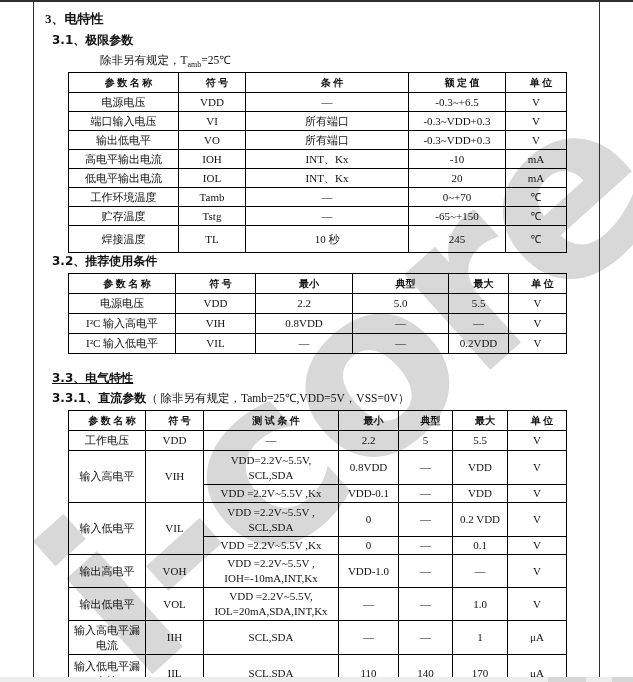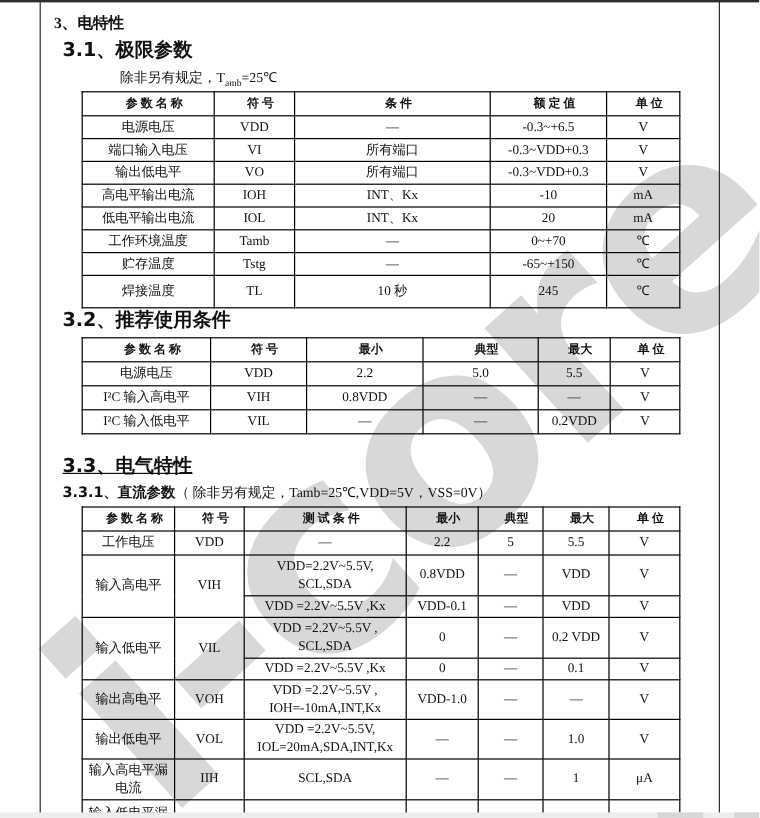--- a/index.html
+++ b/index.html
@@ -7,21 +7,21 @@
         font-family:"Liberation Serif",serif;color:#111;}
   .frame-top{position:absolute;top:0;left:0;width:633px;height:2px;background:#2e2e2e;z-index:3;}
   .frame-left{position:absolute;top:0;left:33px;width:1px;height:682px;background:#2e2e2e;z-index:3;}
   .frame-right{position:absolute;top:0;left:599px;width:1px;height:682px;background:#2e2e2e;z-index:3;}
   .watermark{position:absolute;left:-35px;top:250px;width:770px;text-align:center;
              transform:rotate(-42deg);font-size:235px;font-weight:bold;
              font-family:"DejaVu Sans",sans-serif;color:#d8d8d8;z-index:0;
              letter-spacing:-6px;user-select:none;}
   .content{position:absolute;left:45px;top:8px;width:545px;z-index:1;}
   .sec{font-family:Liberation Serif, serif;font-size:13px;font-weight:bold;margin:2px 0 4px 0;}
-  .sub{font-family:"DejaVu Sans",sans-serif;font-size:16px;font-weight:bold;margin:0 0 3px 7px;}
+  .sub{font-family:"DejaVu Sans",sans-serif;font-size:12px;font-weight:bold;margin:0 0 3px 7px;}
   .sub.mt12{}
   .sub.mt16{margin-top:16px;text-decoration:underline;}
   .note{font-size:11.5px;margin:0 0 3px 7px;padding-left:48px;}
   .note331{font-size:11.5px;margin:2px 0 3px 7px;}
   .note331 .b{font-family:"DejaVu Sans",sans-serif;font-size:12px;font-weight:bold;}
   sub{font-size:8px;}
   table{border-collapse:collapse;margin-left:23px;table-layout:fixed;width:498px;
         border:1.5px solid #000;margin-top:2px;}
   td,th{border:1px solid #000;text-align:center;font-size:11px;padding:0 2px;
         overflow:hidden;line-height:1.35;}

